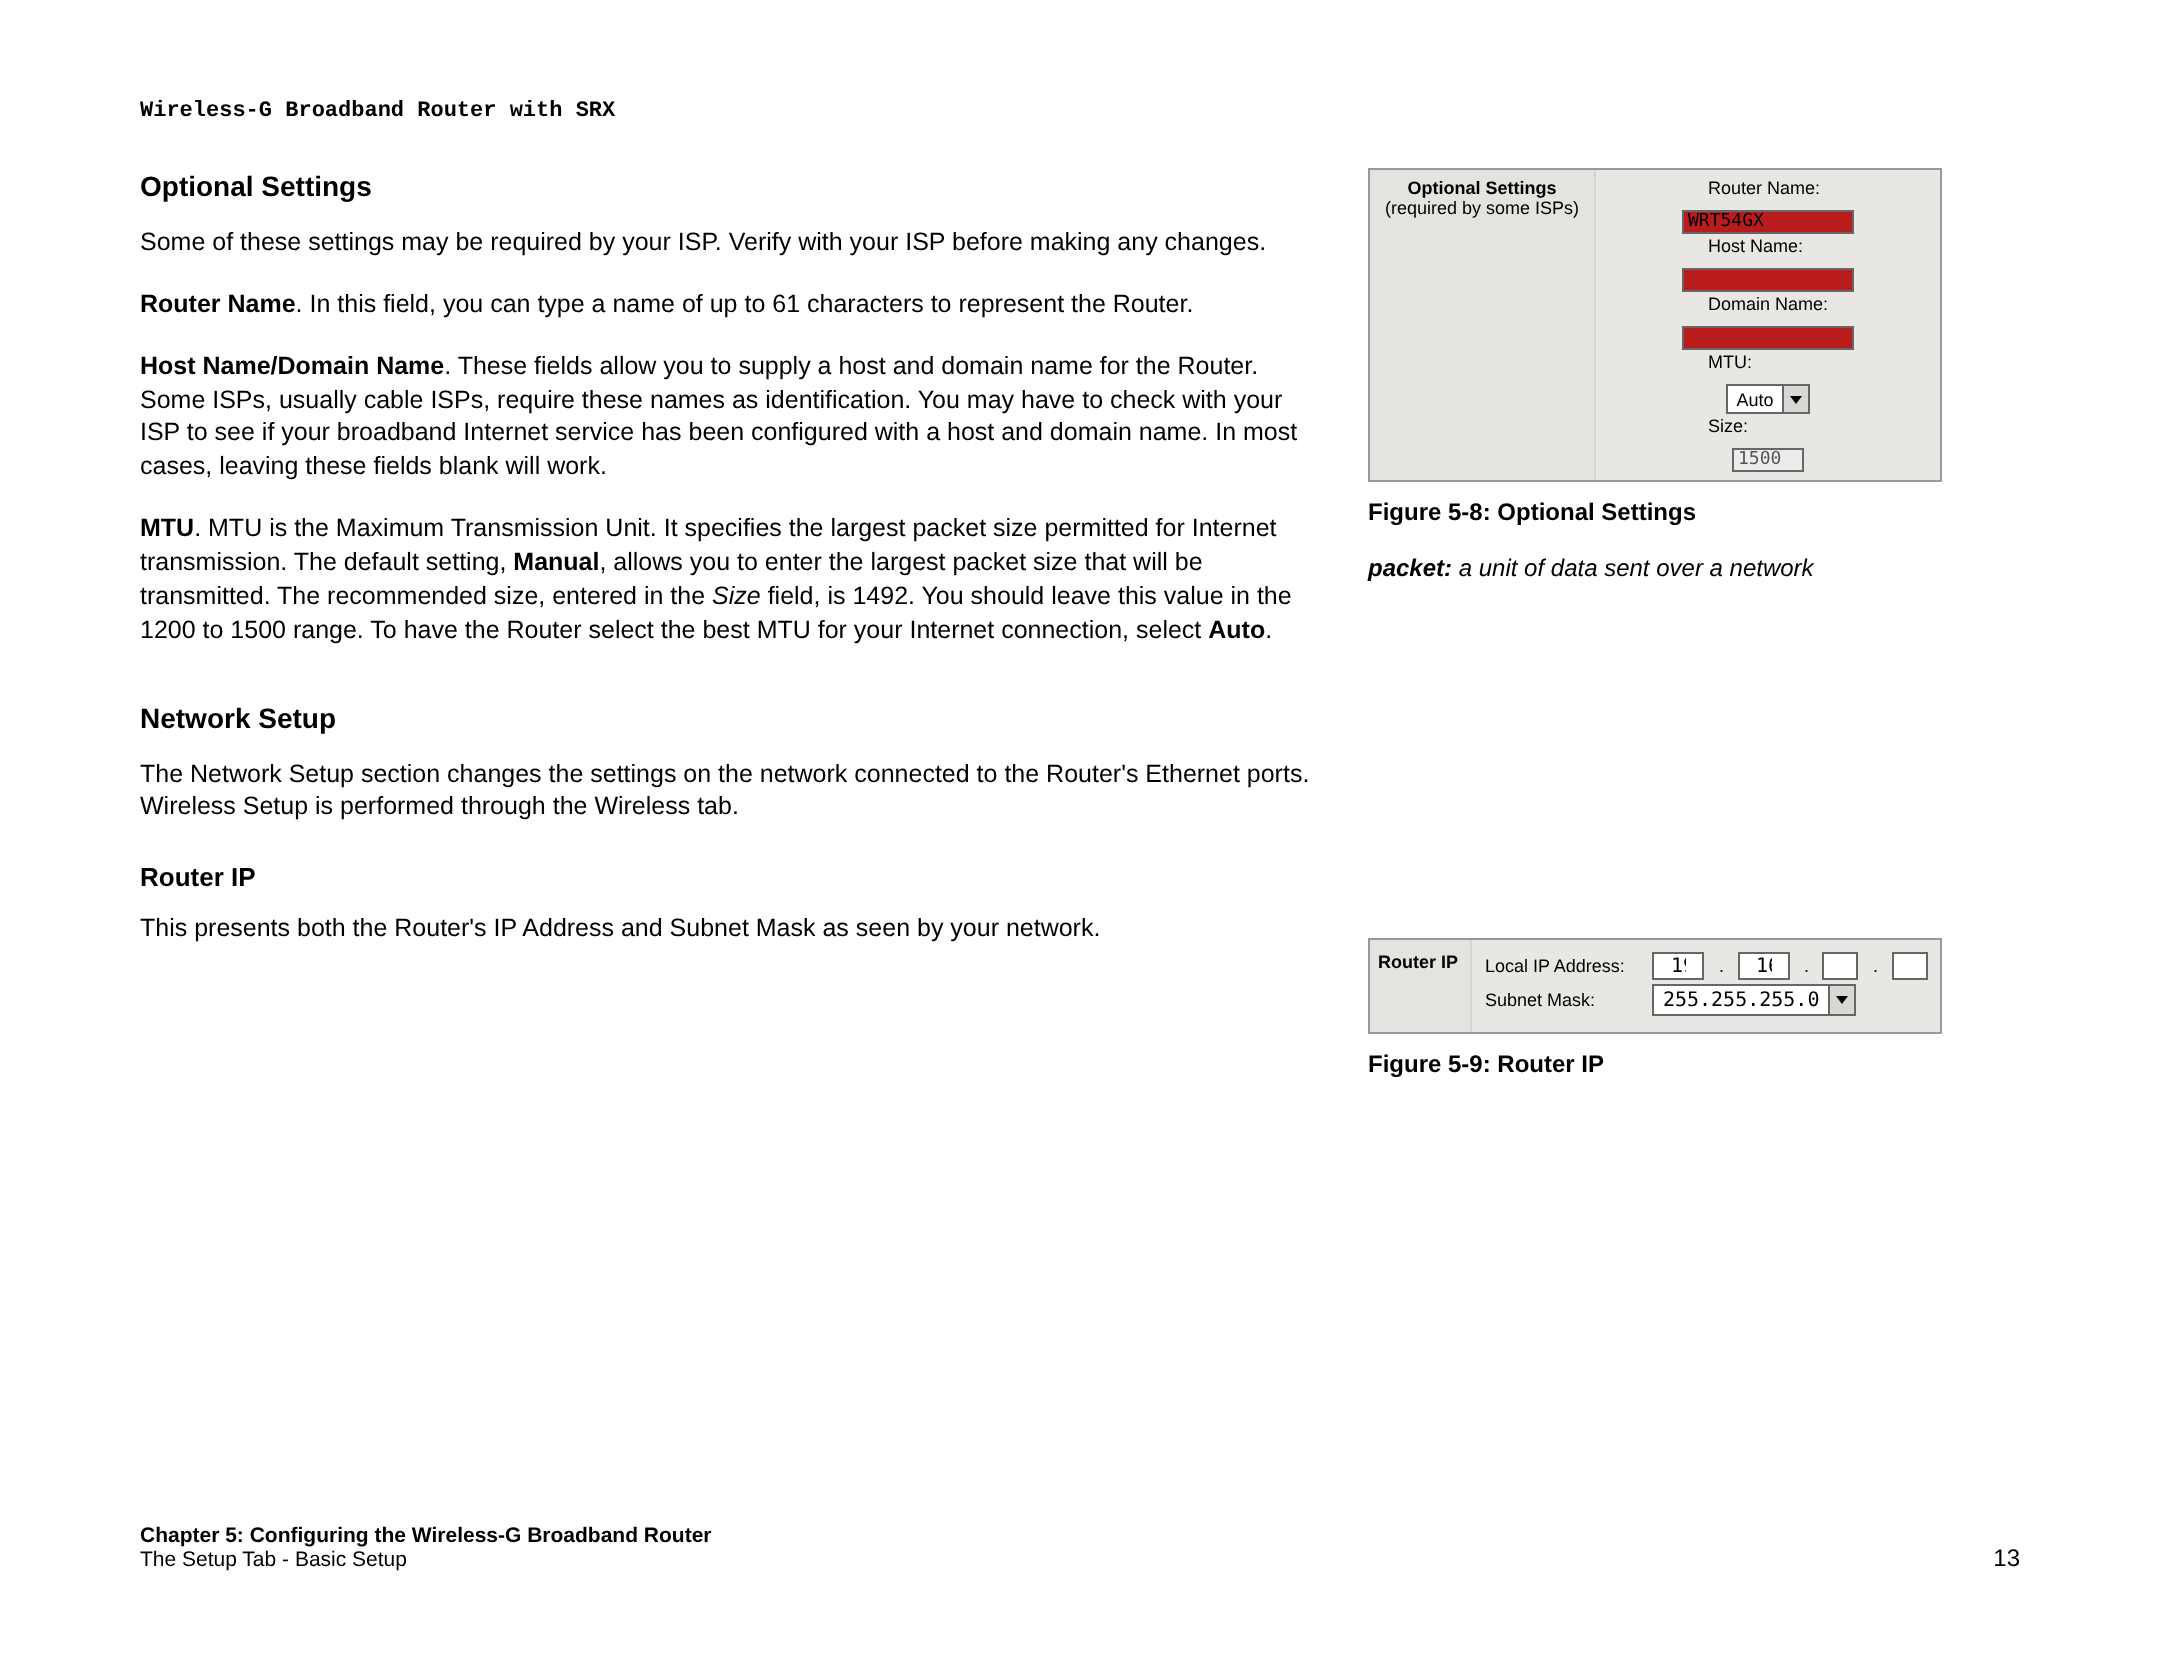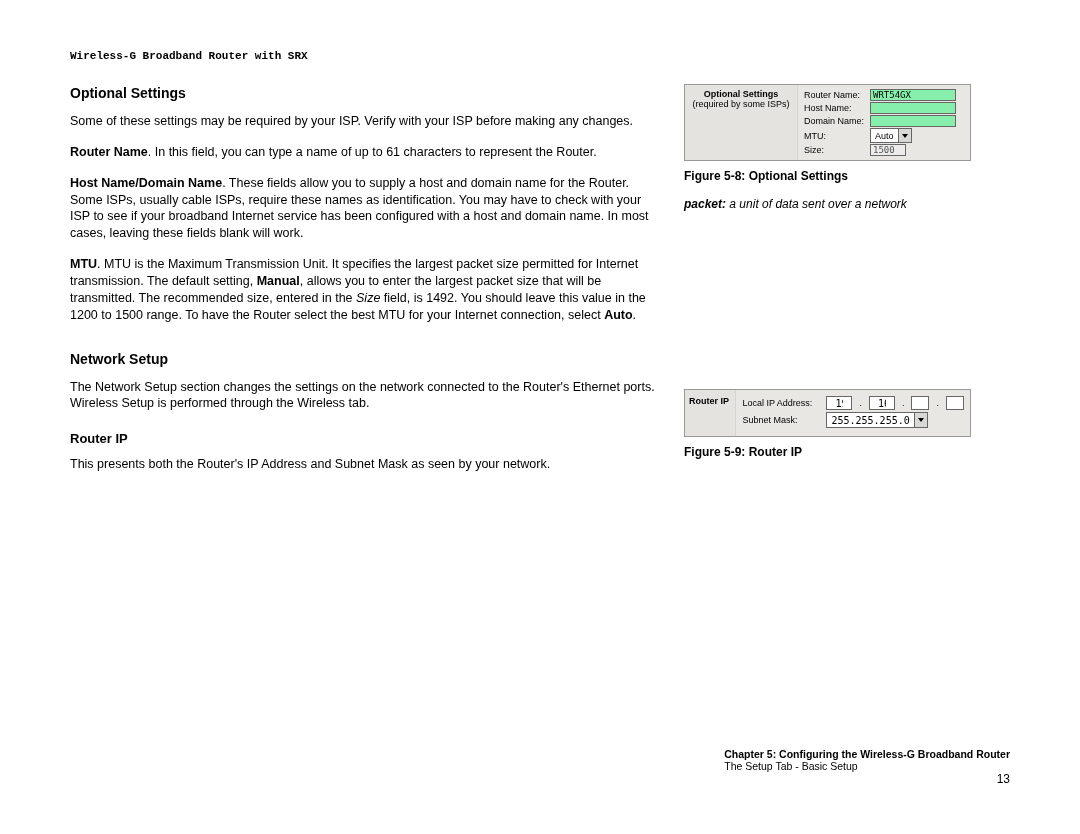--- a/index.html
+++ b/index.html
@@ -85,30 +85,31 @@
   .fig58 .leftpanel .t1 { font-weight: bold; }
   .fig58 .rows {
     flex: 1;
     padding: 3px 6px 3px 6px;
   }
   .fig58 .row {
     display: flex;
     align-items: center;
     margin: 1px 0;
     gap: 6px;
+    flex-direction: column;
   }
   .fig58 .lbl { width: 60px; white-space: nowrap; }
   .fig58 input.txt {
     font-family: monospace;
     font-size: 9px;
     border: 1px solid #666;
     height: 12px;
     box-sizing: border-box;
     padding: 0 2px;
-    background: #86efac;
+    background: #b91c1c;
   }
   .fig58 input.ro {
     background: #ececec;
     color: #555;
   }
   .fig58 .sel {
     display: inline-flex;
     align-items: center;
     border: 1px solid #666;
     background: #fff;
@@ -196,21 +197,20 @@
 
   .footer {
     position: absolute;
     left: 70px;
     right: 70px;
     bottom: 48px;
     font-size: 10.5px;
     display: flex;
     justify-content: space-between;
     align-items: flex-end;
-    flex-direction: column;
   }
   .footer .fleft .l1 { font-weight: bold; }
   .footer .fright { font-size: 12px; }
 </style>
 </head>
 <body>
 
 <div class="page">
   <div class="header-bar">Wireless-G Broadband Router with SRX</div>
 

